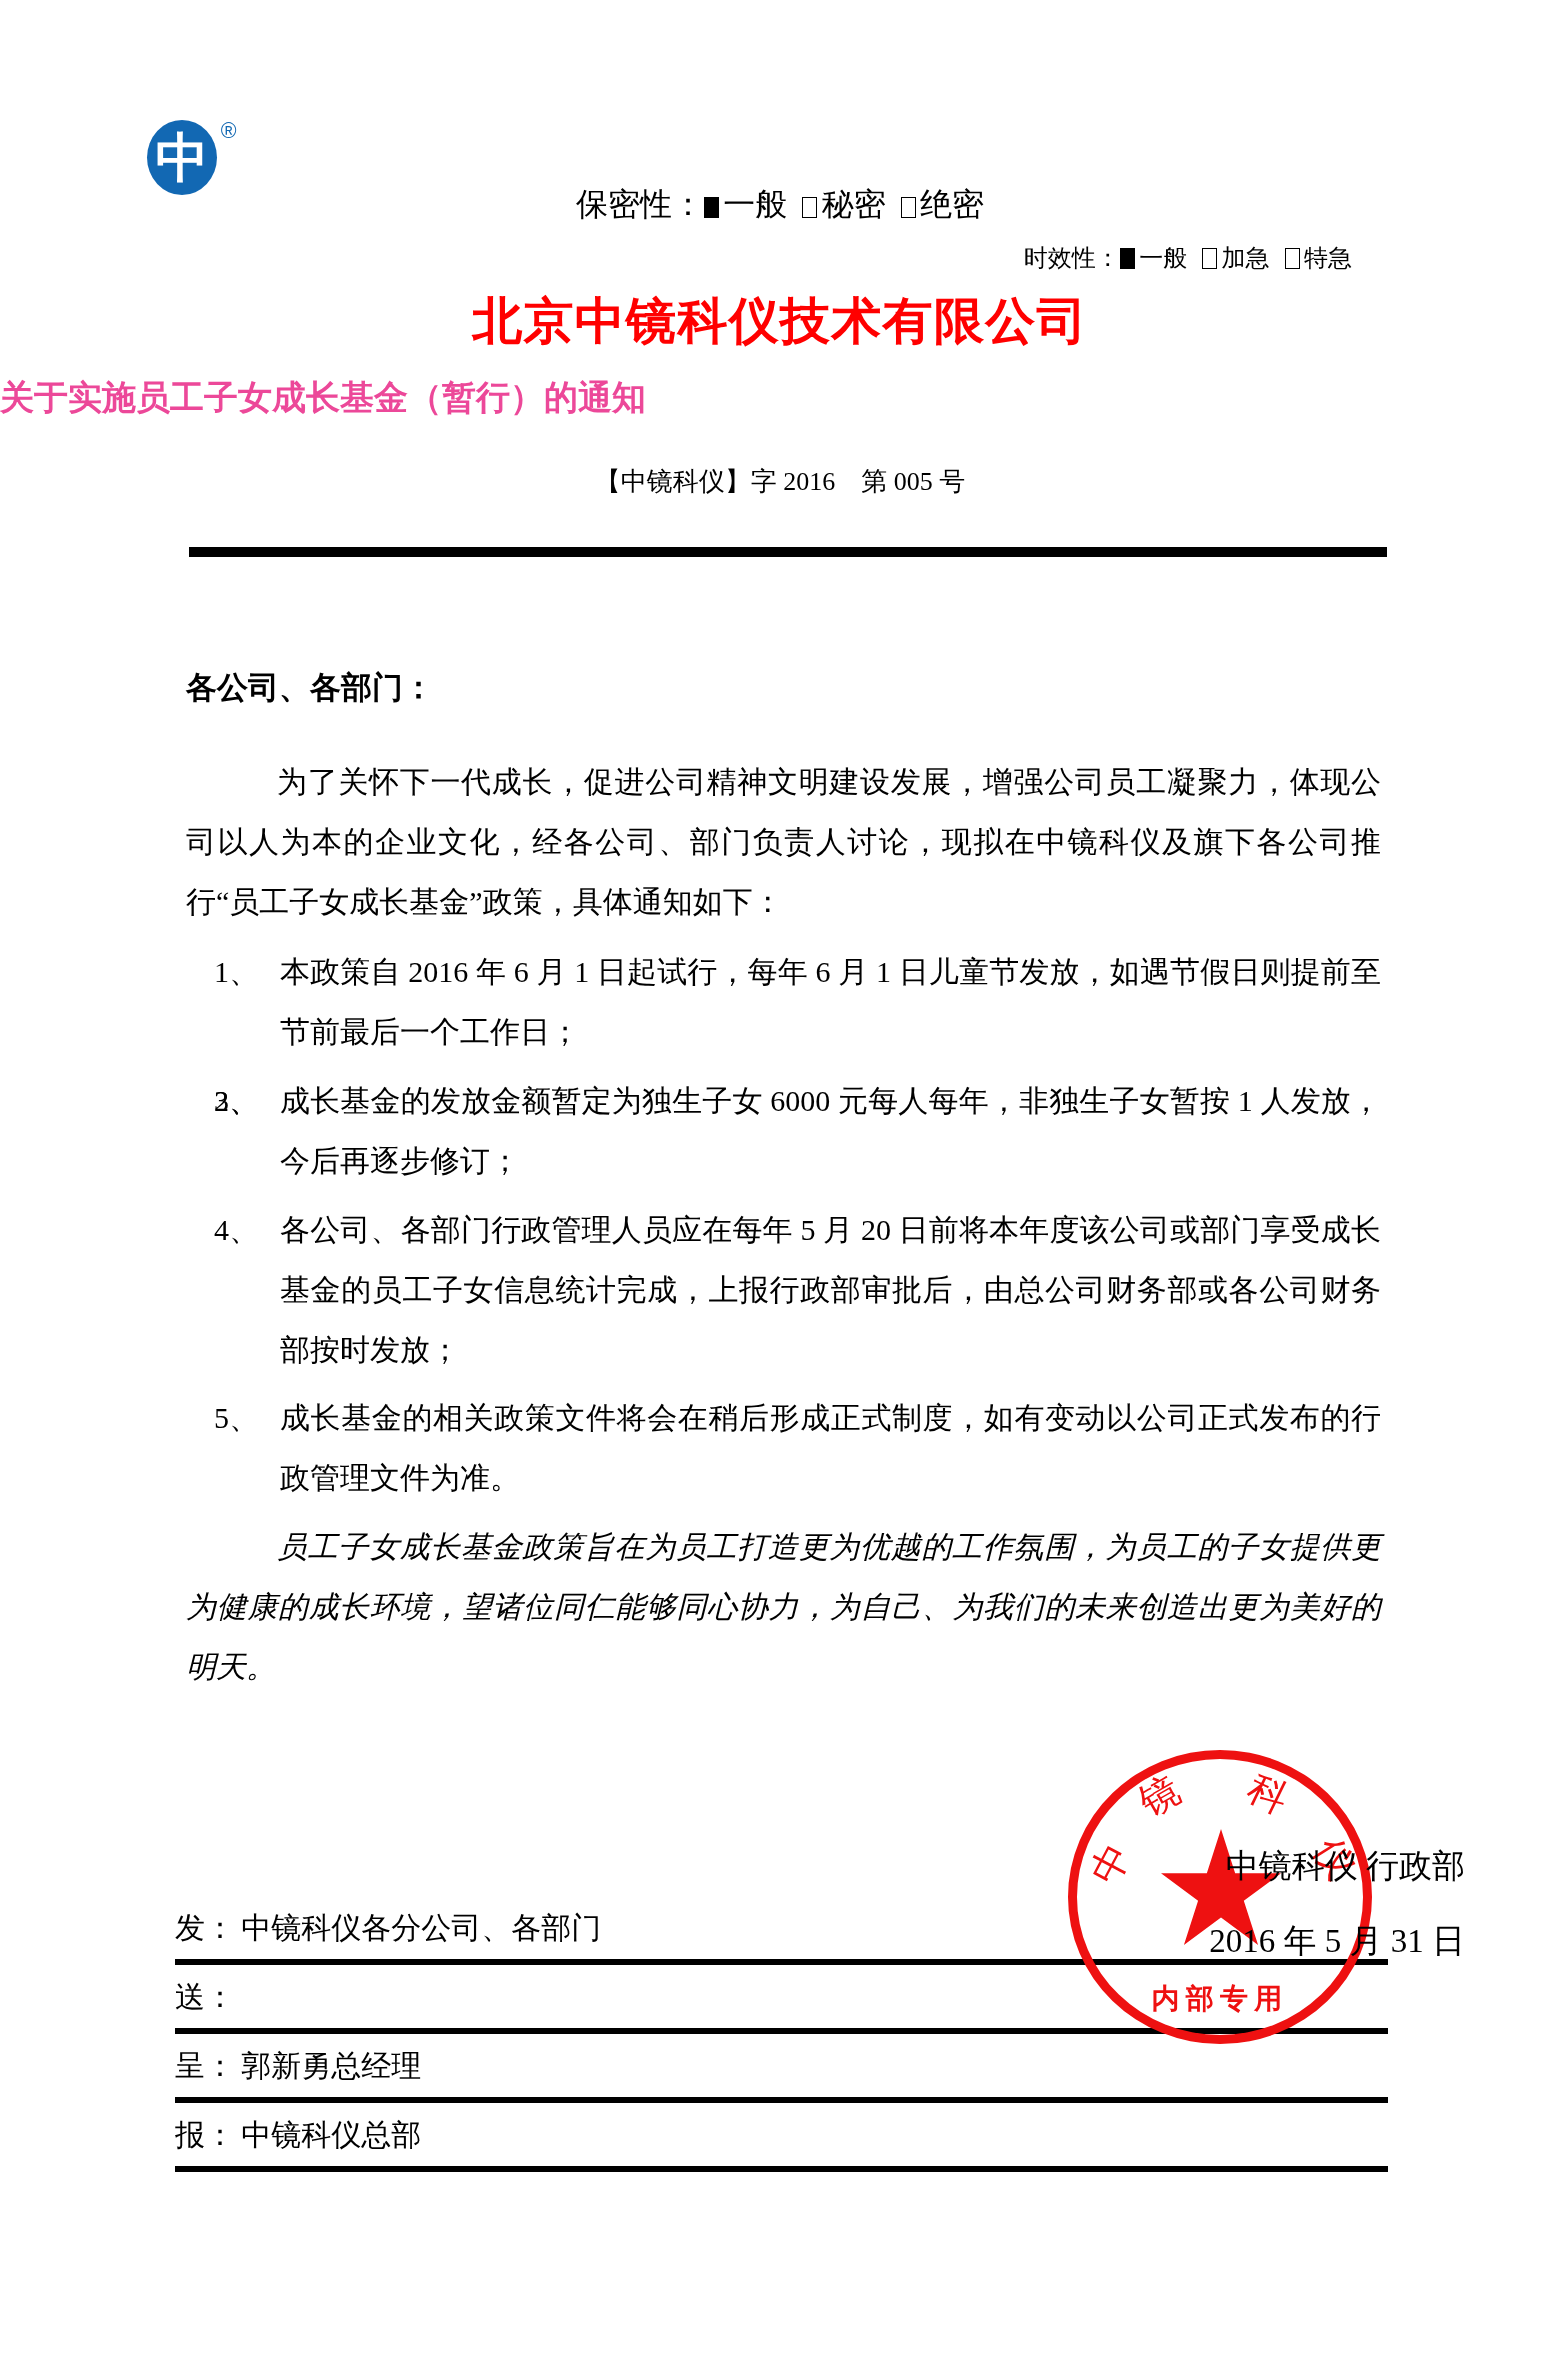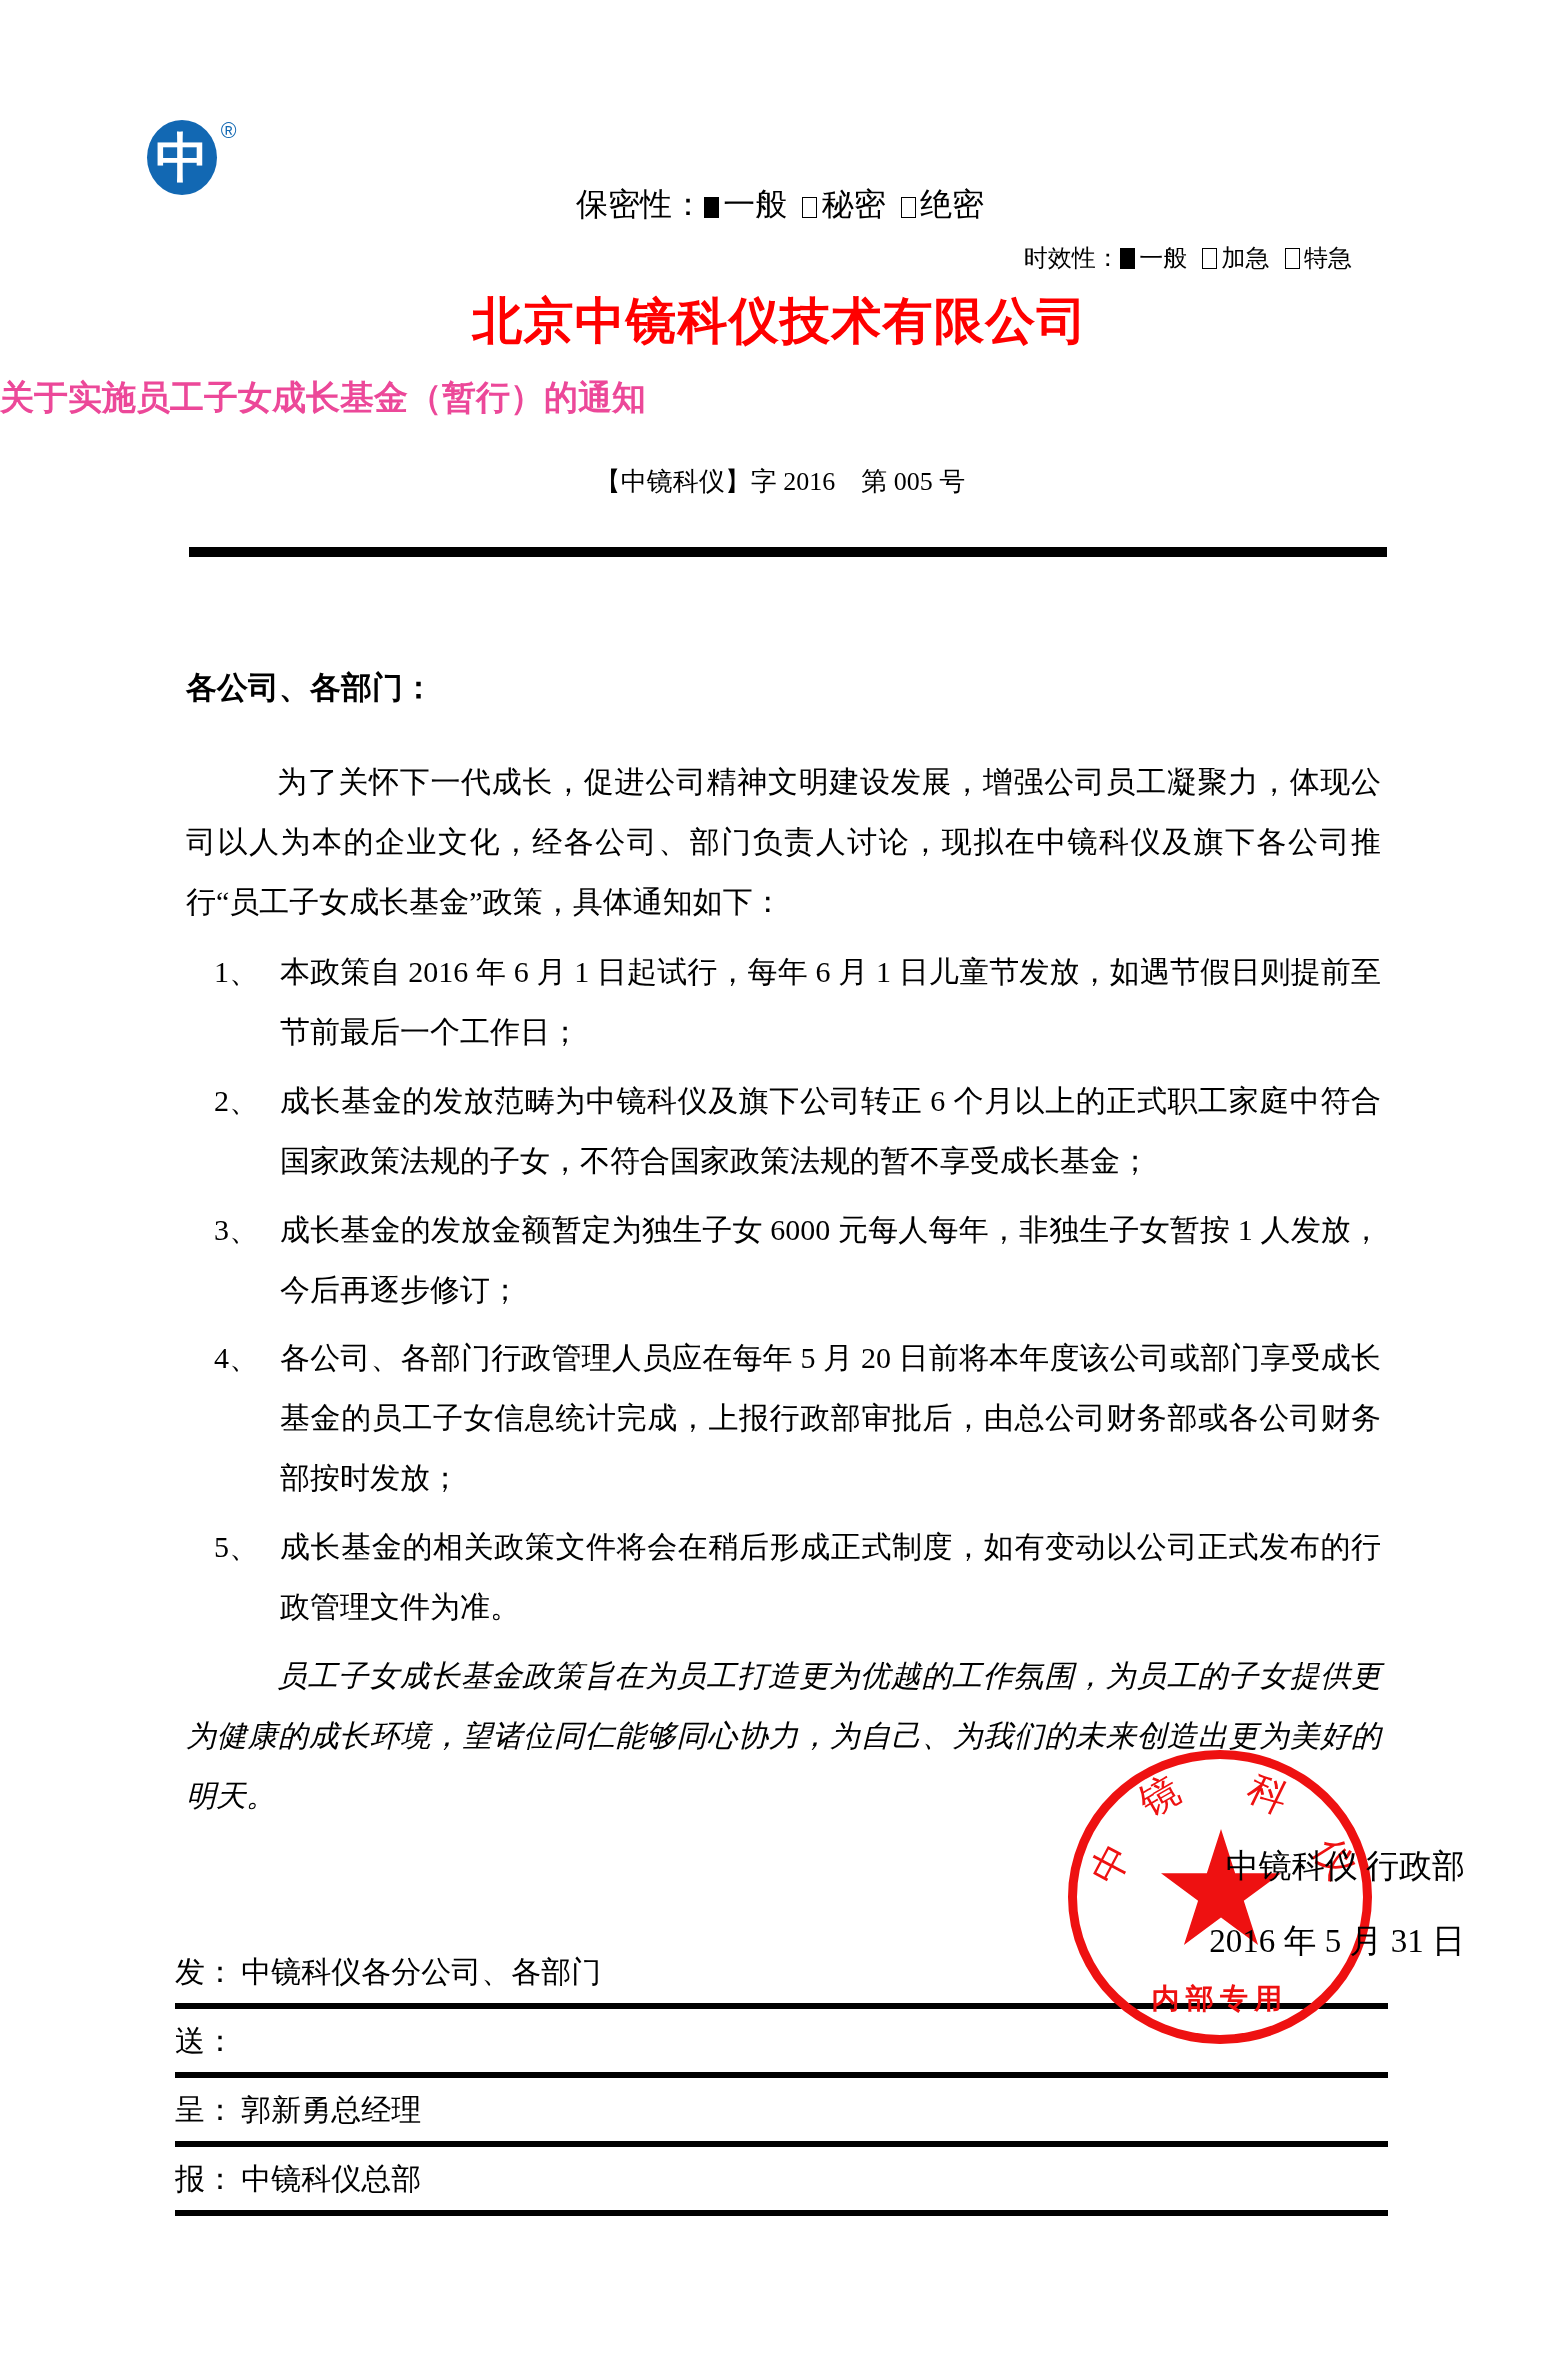--- a/index.html
+++ b/index.html
@@ -54,21 +54,21 @@
   .stamp-star{position:absolute;left:93px;top:79px;width:120px;height:116px;background:#ee1111;
     clip-path:polygon(50% 0%,61.8% 38.2%,100% 38.2%,69% 61.8%,80.9% 100%,50% 76.4%,19.1% 100%,30.9% 61.8%,0% 38.2%,38.2% 38.2%);}
   .arc-char{position:absolute;color:#ee1111;font-size:39px;line-height:1;}
   .arc-c0{left:22.6px;top:94px;transform:rotate(-62deg);}
   .arc-c1{left:72px;top:26.4px;transform:rotate(-30deg);}
   .arc-c2{left:181px;top:24px;transform:rotate(26deg);}
   .arc-c3{left:247px;top:89px;transform:rotate(58deg);}
   .stamp-bottom{position:absolute;left:0;right:0;top:230px;text-align:center;
     color:#ee1111;font-size:28px;font-weight:bold;letter-spacing:6.3px;}
   
-  .footer{position:absolute;left:175px;top:1940px;width:1213px;font-size:30px;z-index:2;}
+  .footer{position:absolute;left:175px;top:1896px;width:1213px;font-size:30px;z-index:2;}
   .f-row{height:63px;line-height:63px;border-bottom:6.3px solid #000;white-space:nowrap;}
   .f-label{margin-right:6.3px;}
 </style>
 </head>
 <body>
 
 <div class="page">
 
   <div class="logo">
     <div class="logo-mark">
@@ -89,21 +89,21 @@
   <div class="title-subject">关于实施员工子女成长基金（暂行）的通知</div>
   <div class="doc-number">【中镜科仪】字 2016　第 005 号</div>
   <div class="head-bar"></div>
 
   <div class="salutation">各公司、各部门：</div>
 
   <div class="body-flow">
     <p class="para">为了关怀下一代成长，促进公司精神文明建设发展，增强公司员工凝聚力，体现公司以人为本的企业文化，经各公司、部门负责人讨论，现拟在中镜科仪及旗下各公司推行“员工子女成长基金”政策，具体通知如下：</p>
     <ol class="notice-list">
       <li><span class="li-num">1、</span><span>本政策自 2016 年 6 月 1 日起试行，每年 6 月 1 日儿童节发放，如遇节假日则提前至节前最后一个工作日；</span></li>
-      <li><span class="li-num">2、</span><span>成长基金的发放范畴为中镜科仪及旗下公司转正 6 个月以上的正式职工家庭中符合国家政策法规的子女，不符合国家政策法规的暂不享受成长基金；</span></li>
+      <li><span class="li-num">2、</span></li>
       <li><span class="li-num">3、</span><span>成长基金的发放金额暂定为独生子女 6000 元每人每年，非独生子女暂按 1 人发放，今后再逐步修订；</span></li>
       <li><span class="li-num">4、</span><span>各公司、各部门行政管理人员应在每年 5 月 20 日前将本年度该公司或部门享受成长基金的员工子女信息统计完成，上报行政部审批后，由总公司财务部或各公司财务部按时发放；</span></li>
       <li><span class="li-num">5、</span><span>成长基金的相关政策文件将会在稍后形成正式制度，如有变动以公司正式发布的行政管理文件为准。</span></li>
     </ol>
     <p class="para closing">员工子女成长基金政策旨在为员工打造更为优越的工作氛围，为员工的子女提供更为健康的成长环境，望诸位同仁能够同心协力，为自己、为我们的未来创造出更为美好的明天。</p>
   </div>
 
   <div class="sig">
     <div>中镜科仪 行政部</div>
     <div class="sig-date">2016 年 5 月 31 日</div>

